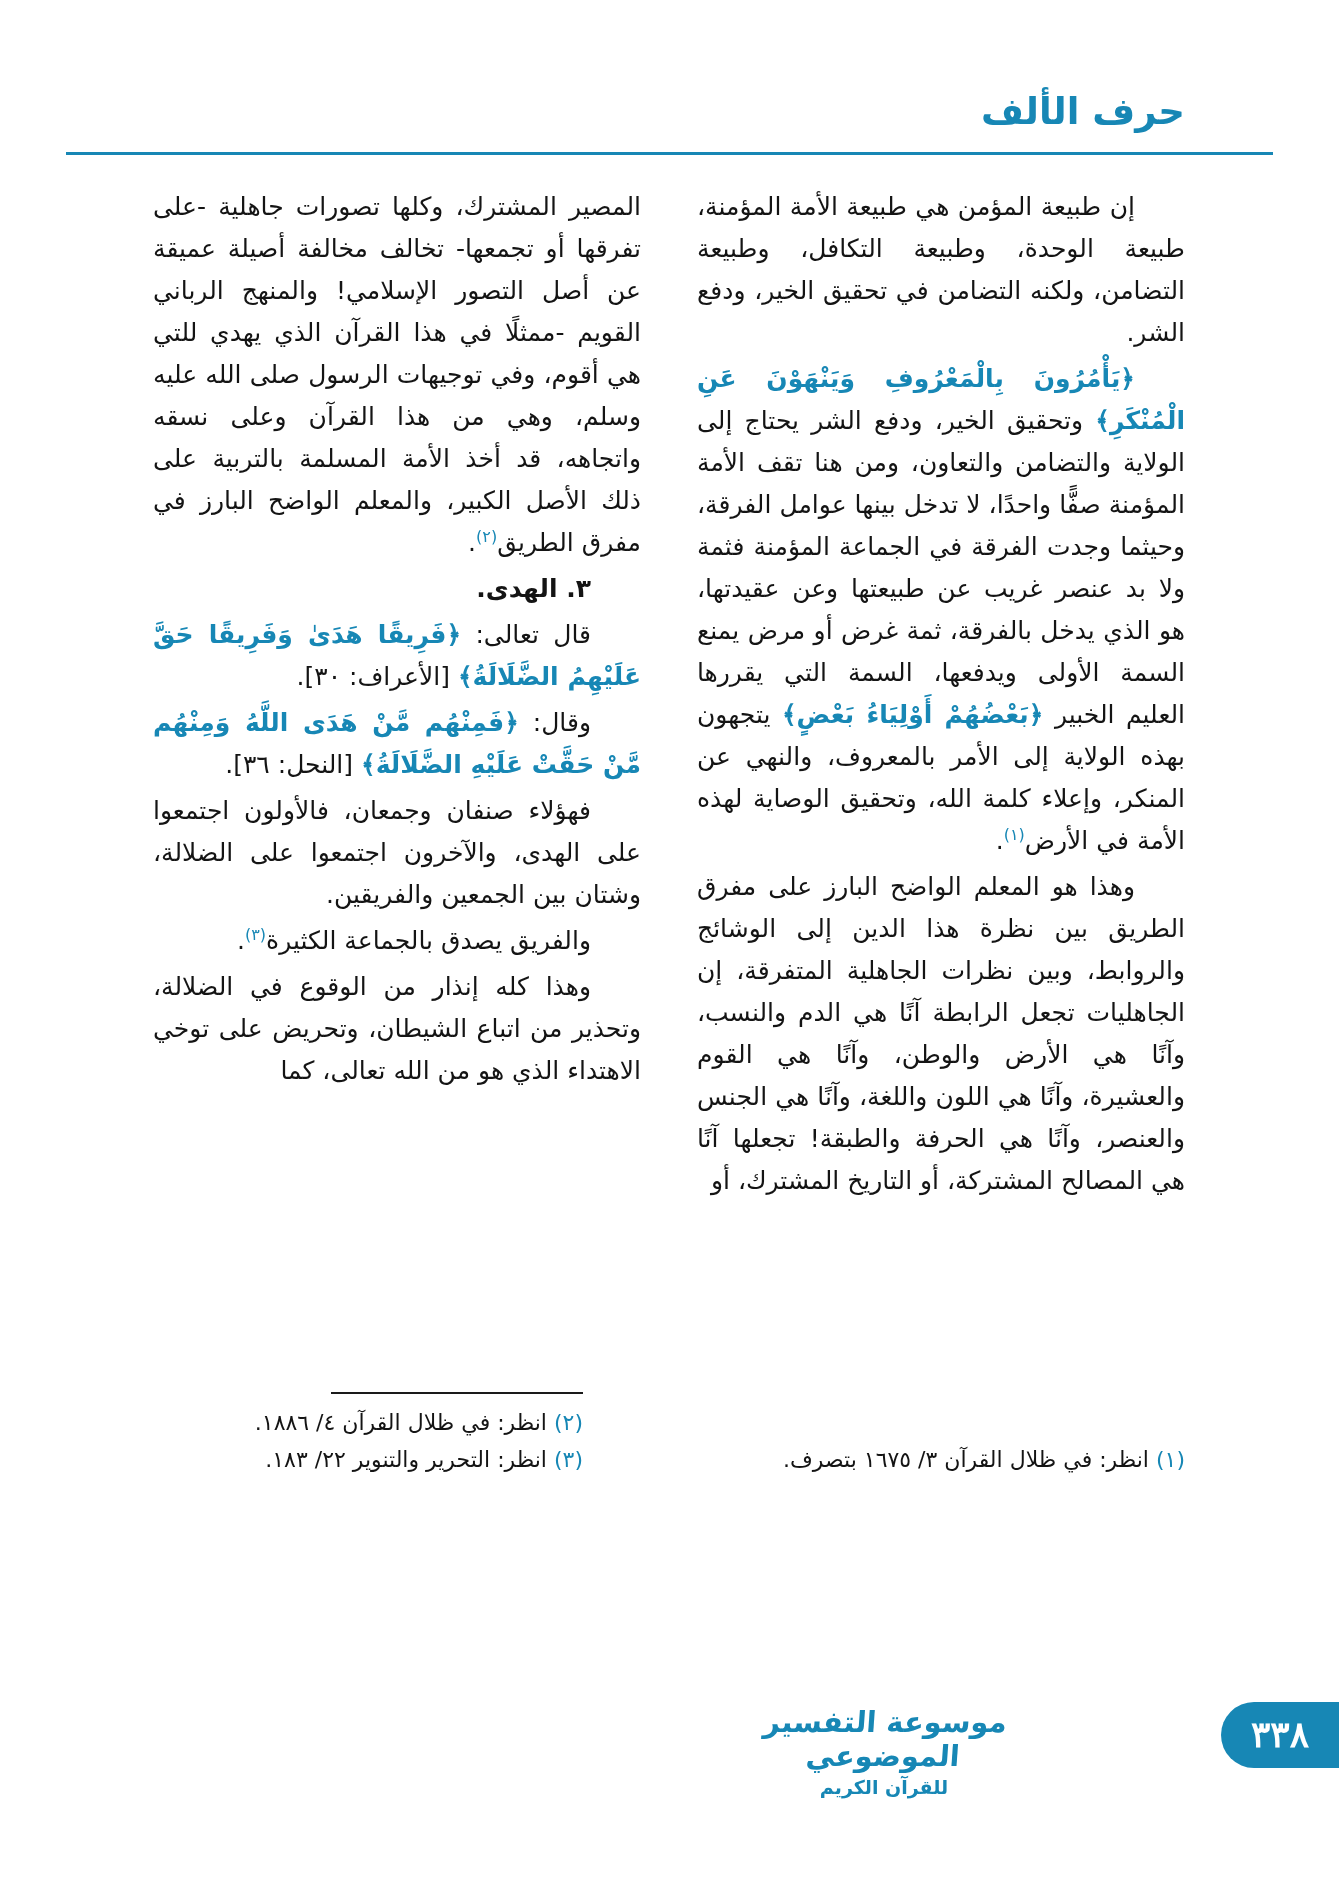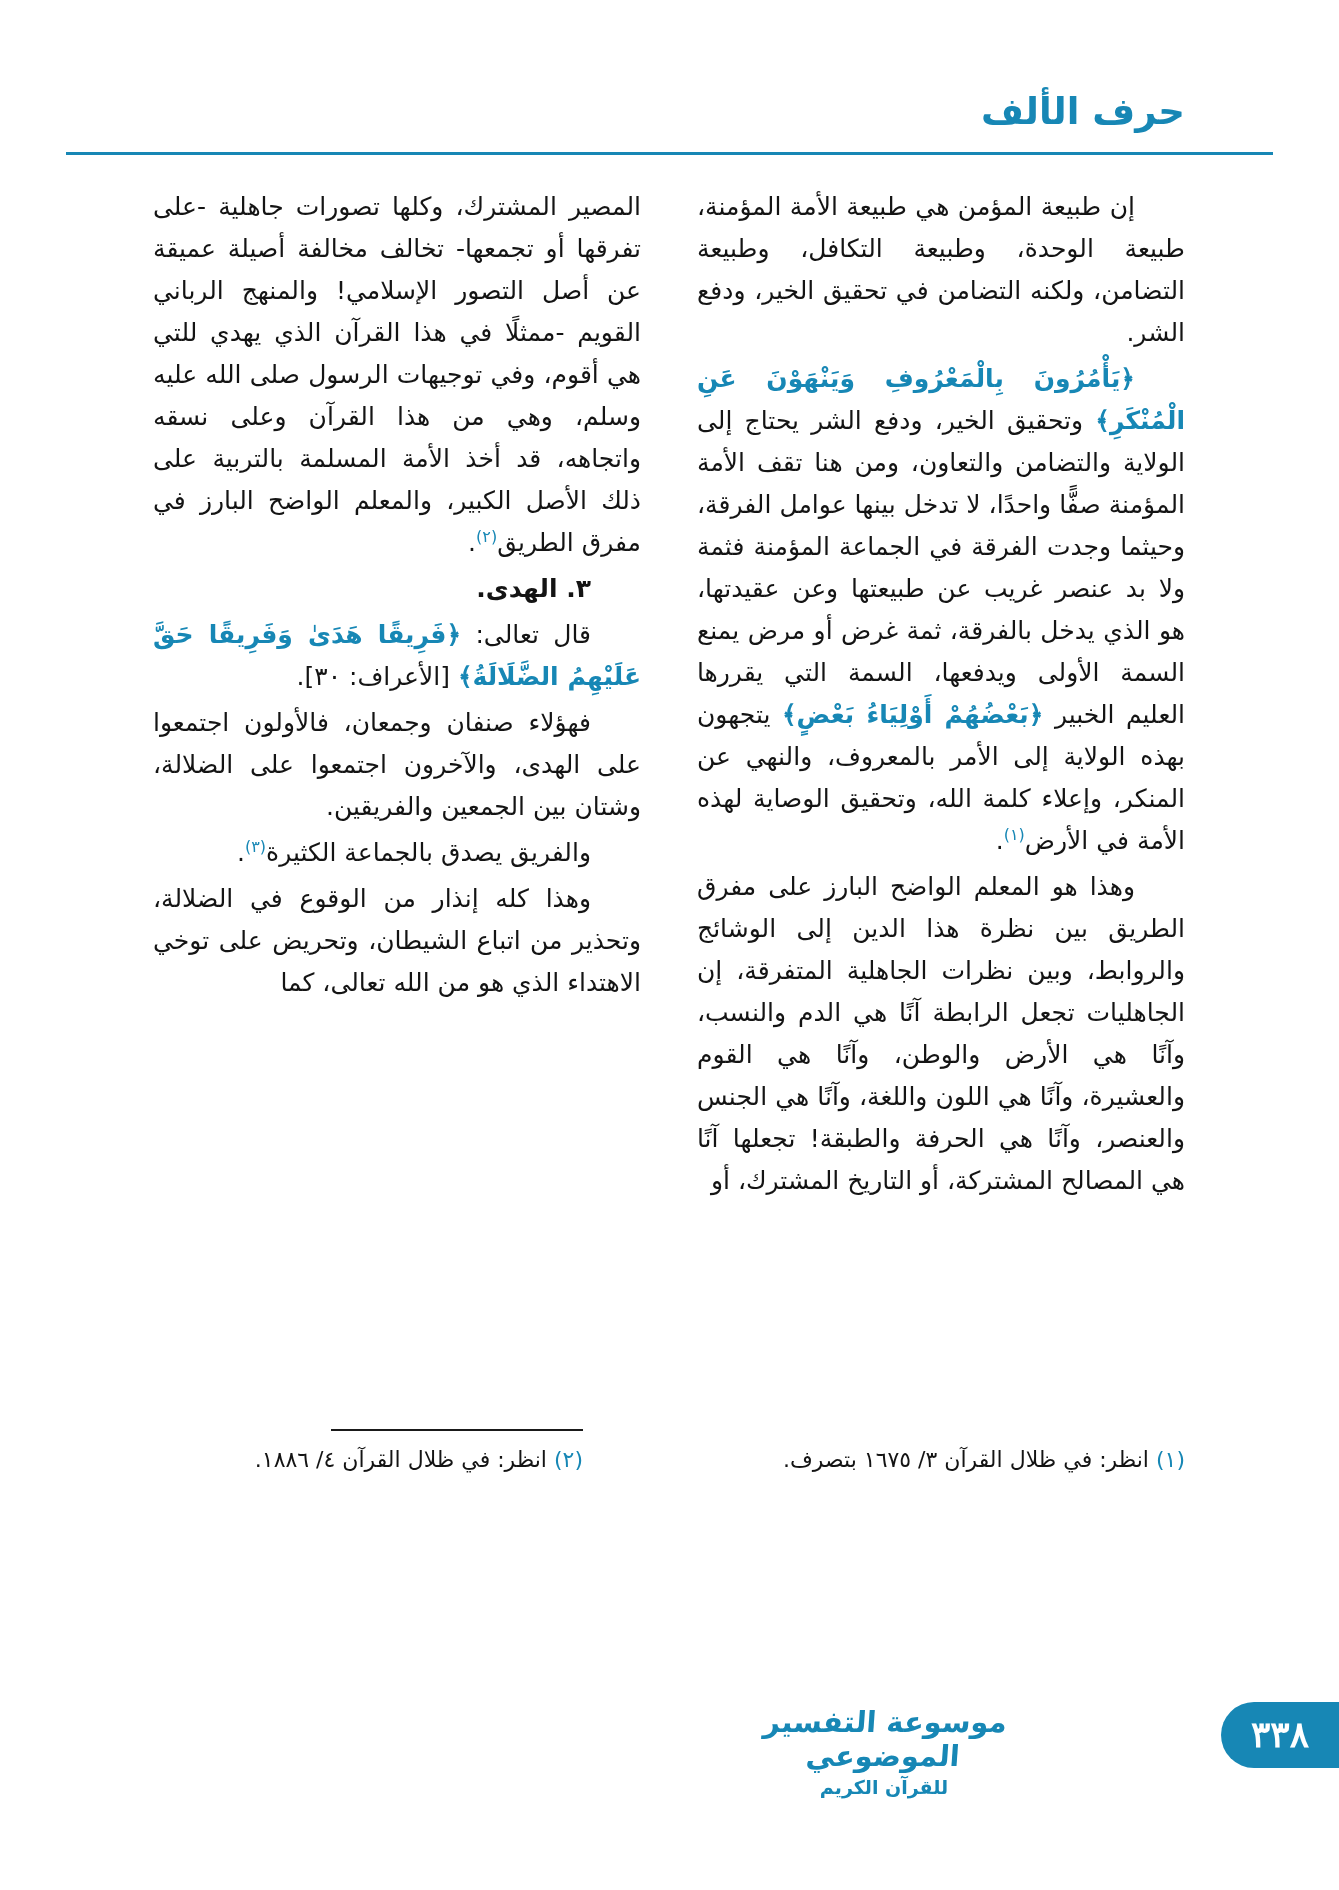--- a/index.html
+++ b/index.html
@@ -141,30 +141,32 @@
     </section>
 
     <section class="column col-left">
       <p class="para"><span>المصير المشترك، وكلها تصورات جاهلية -على تفرقها أو تجمعها- تخالف مخالفة أصيلة عميقة عن أصل التصور الإسلامي! والمنهج الرباني القويم -ممثلًا في هذا القرآن الذي يهدي للتي هي أقوم، وفي توجيهات الرسول صلى الله عليه وسلم، وهي من هذا القرآن وعلى نسقه واتجاهه، قد أخذ الأمة المسلمة بالتربية على ذلك الأصل الكبير، والمعلم الواضح البارز في مفرق الطريق</span><span class="marker">(٢)</span><span>.</span></p>
 
       <p class="para indent heading"><span>٣. الهدى.</span></p>
 
 
       <p class="para indent"><span>قال تعالى: </span><span class="quran">﴿فَرِيقًا هَدَىٰ وَفَرِيقًا حَقَّ عَلَيْهِمُ الضَّلَالَةُ﴾</span><span class="ref"> [الأعراف: ٣٠].</span></p>
 
+      <p class="para indent"><span>وقال: </span><span class="quran">﴿فَمِنْهُم مَّنْ هَدَى اللَّهُ وَمِنْهُم مَّنْ حَقَّتْ عَلَيْهِ الضَّلَالَةُ﴾</span><span class="ref"> [النحل: ٣٦].</span></p>
 
       <p class="para indent"><span>فهؤلاء صنفان وجمعان، فالأولون اجتمعوا على الهدى، والآخرون اجتمعوا على الضلالة، وشتان بين الجمعين والفريقين.</span></p>
 
       <p class="para indent"><span>والفريق يصدق بالجماعة الكثيرة</span><span class="marker">(٣)</span><span>.</span></p>
 
       <p class="para indent"><span>وهذا كله إنذار من الوقوع في الضلالة، وتحذير من اتباع الشيطان، وتحريض على توخي الاهتداء الذي هو من الله تعالى، كما</span></p>
 
       <div class="footnotes">
         <div class="fn-rule"></div>
         <div class="fn-line"><span class="fn-num">(٢)</span> <span class="fn-text">انظر: في ظلال القرآن ٤/ ١٨٨٦.</span></div>
+        <div class="fn-line"><span class="fn-num">(٣)</span> <span class="fn-text">انظر: التحرير والتنوير ٢٢/ ١٨٣.</span></div>
       </div>
     </section>
 
   </main>
 
   <div class="emblem">
     <div class="emblem-line1">موسوعة التفسير الموضوعي</div>
     <div class="emblem-line2">للقرآن الكريم</div>
   </div>
 

